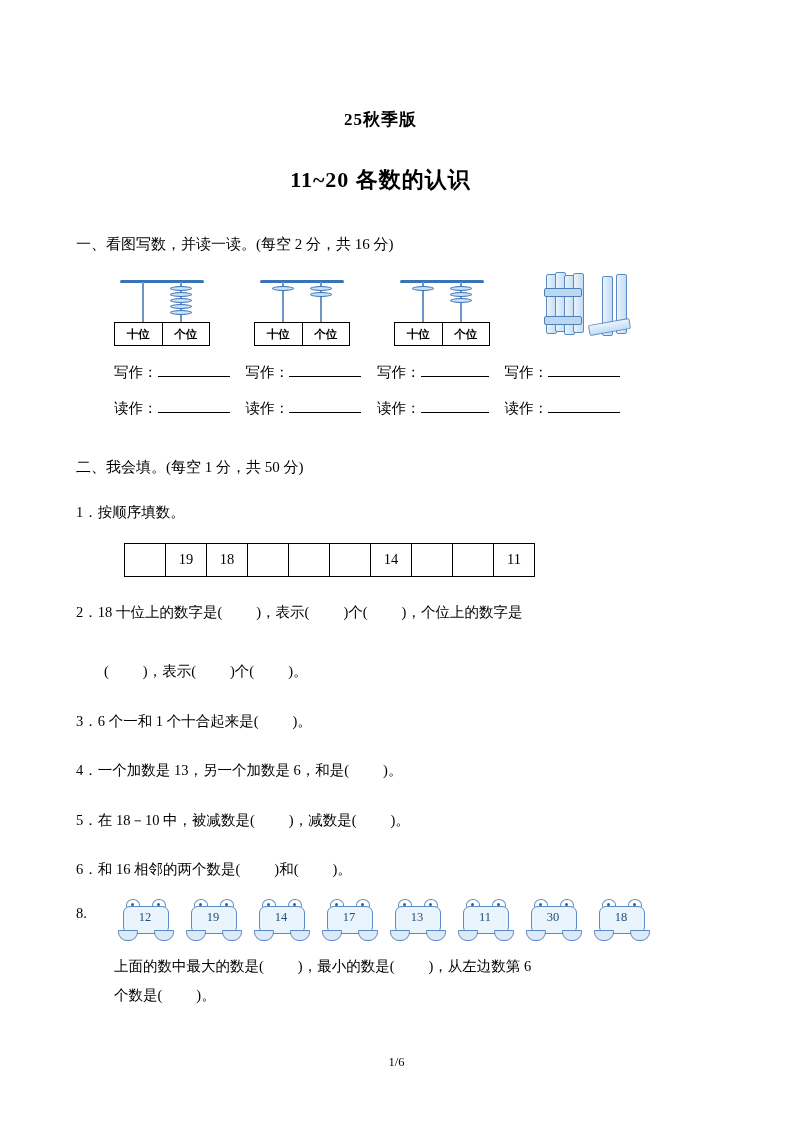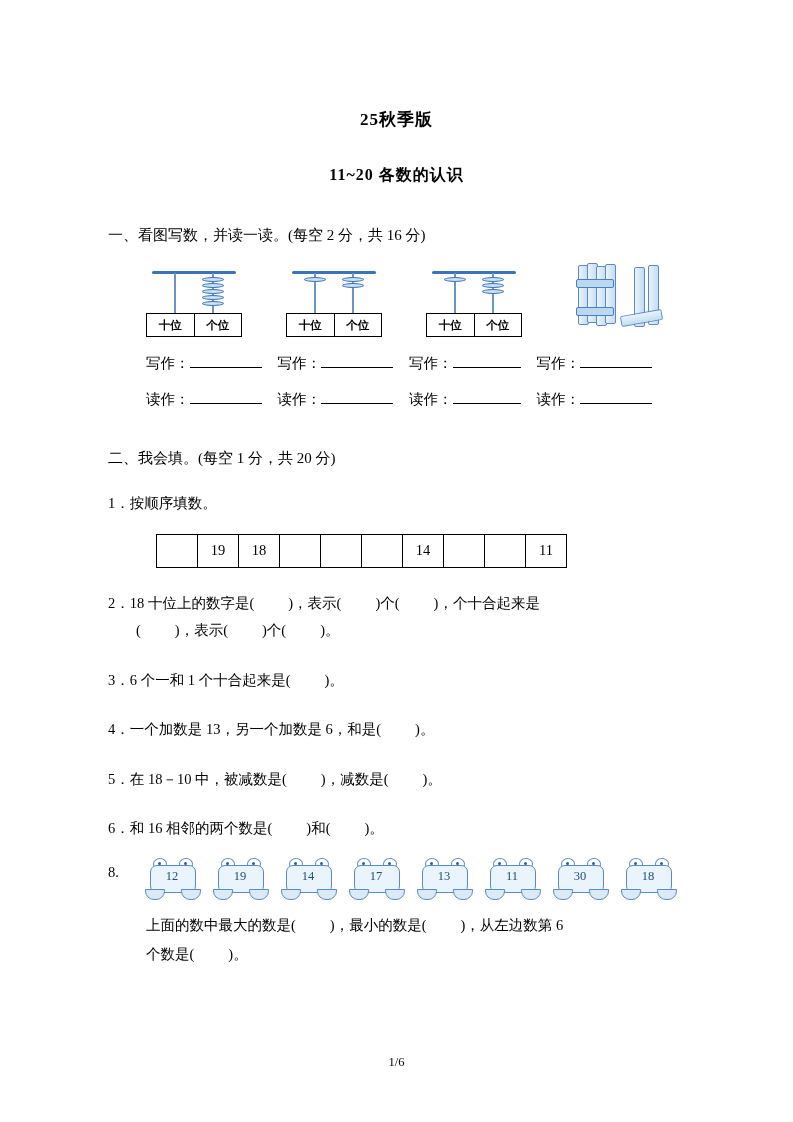--- a/index.html
+++ b/index.html
@@ -11,35 +11,35 @@
     width: 793px;
     height: 1122px;
     font-family: "Liberation Serif", serif;
     color: #000;
     position: relative;
   }
   .page {
     width: 793px;
     height: 1122px;
     box-sizing: border-box;
-    padding: 72px 108px 40px 108px;
+    padding: 72px 108px 40px 76px;
     position: relative;
   }
   .edition {
     text-align: center;
     font-family: "Liberation Serif", serif;
     font-weight: bold;
     font-size: 17px;
     letter-spacing: 1px;
     margin-top: 36px;
   }
   .title {
     text-align: center;
     font-weight: bold;
-    font-size: 16px;
+    font-size: 22px;
     letter-spacing: 1px;
     margin-top: 34px;
   }
   .section-head {
     font-size: 15px;
     margin-top: 40px;
   }
   .q-line {
     font-size: 14.5px;
     margin-top: 22px;
@@ -372,21 +372,21 @@
     <div class="wr-item">
       <span class="lbl">读作：</span>
       <span class="blank-line" style="width:68px;"></span>
     </div>
     <div class="wr-item">
       <span class="lbl">读作：</span>
       <span class="blank-line" style="width:72px;"></span>
     </div>
   </div>
 
-  <div class="section-head">二、我会填。(每空 1 分，共 20 分)</div>
+  <div class="section-head">二、我会填。(每空 1 分，共 50 分)</div>
 
   <div class="q-line">
     <span>1．</span><span>按顺序填数。</span>
   </div>
 
   <div class="seq-wrap">
     <table class="seq">
       <tbody>
           <tr>
         <td></td>
@@ -398,22 +398,22 @@
         <td>14</td>
         <td></td>
         <td></td>
         <td>11</td>
       </tr>
     </tbody>
       </table>
   </div>
 
   <div class="q-line">
-    <span>2．</span><span>18 十位上的数字是(</span><span class="paren"></span><span>)，表示(</span><span class="paren"></span><span>)个(</span><span class="paren"></span><span>)，个十合起来是</span>
-    <div style="padding-left:28px;">
+    <span>2．</span><span>18 十位上的数字是(</span><span class="paren"></span><span>)，表示(</span><span class="paren"></span><span>)个(</span><span class="paren"></span><span>)，个位上的数字是</span>
+    <div style="padding-left:28px;margin-top:32px;">
       <span>(</span><span class="paren"></span><span>)，表示(</span><span class="paren"></span><span>)个(</span><span class="paren"></span><span>)。</span>
     </div>
   </div>
 
   <div class="q-line">
     <span>3．</span><span>6 个一和 1 个十合起来是(</span><span class="paren"></span><span>)。</span>
   </div>
 
   <div class="q-line">
     <span>4．</span><span>一个加数是 13，另一个加数是 6，和是(</span><span class="paren"></span><span>)。</span>

